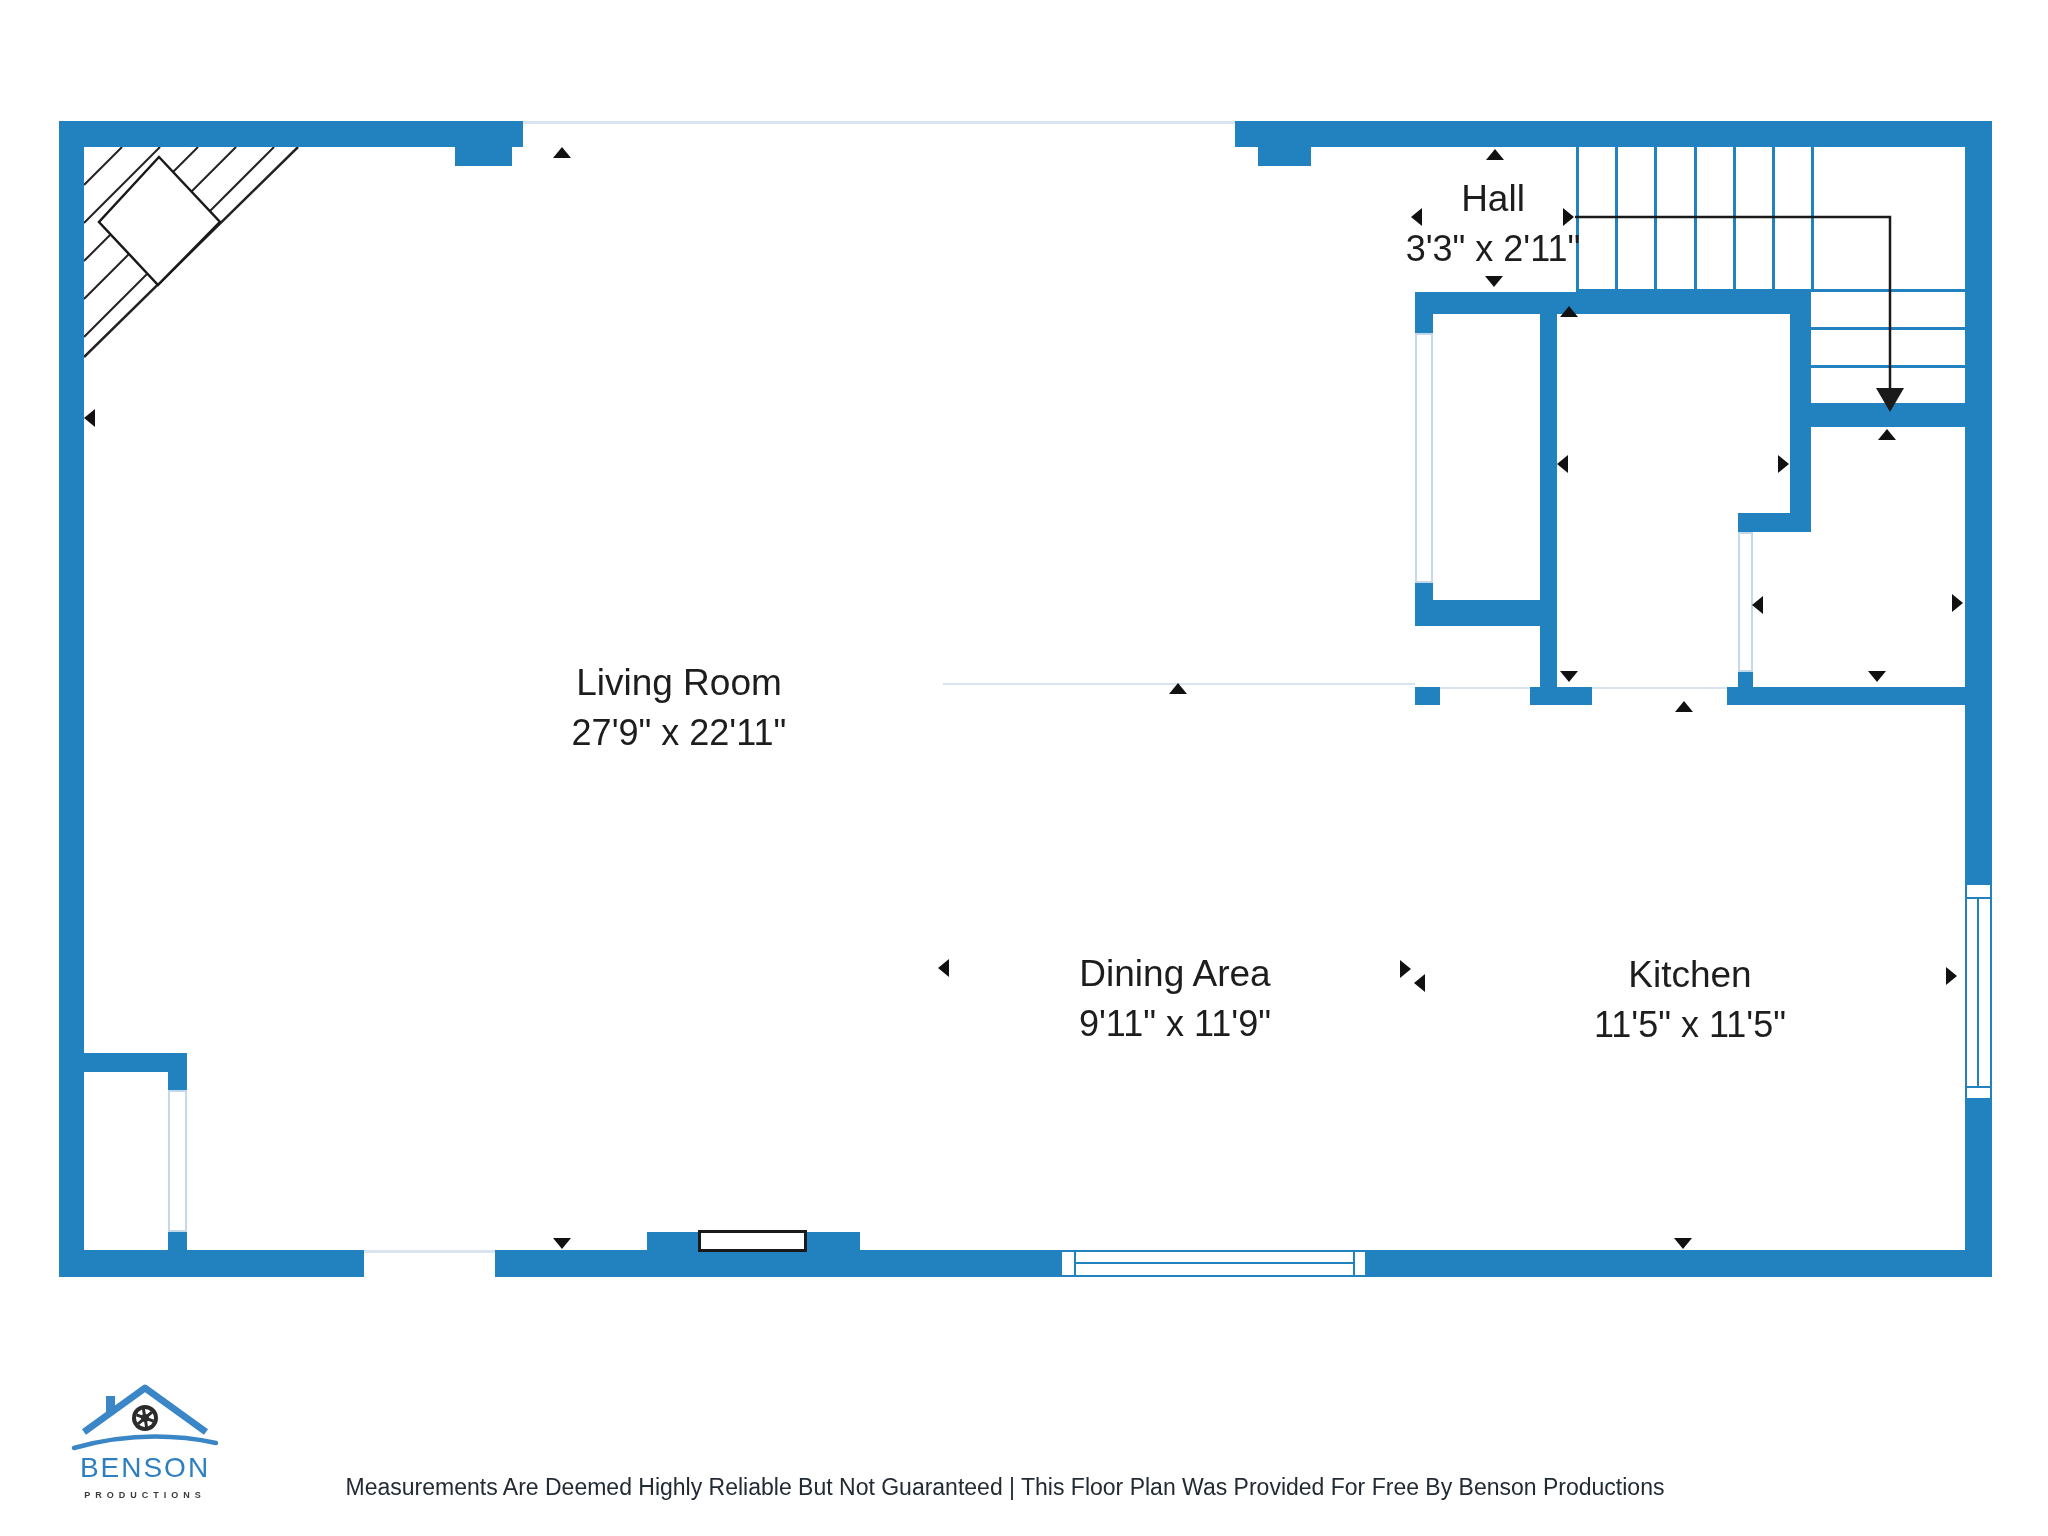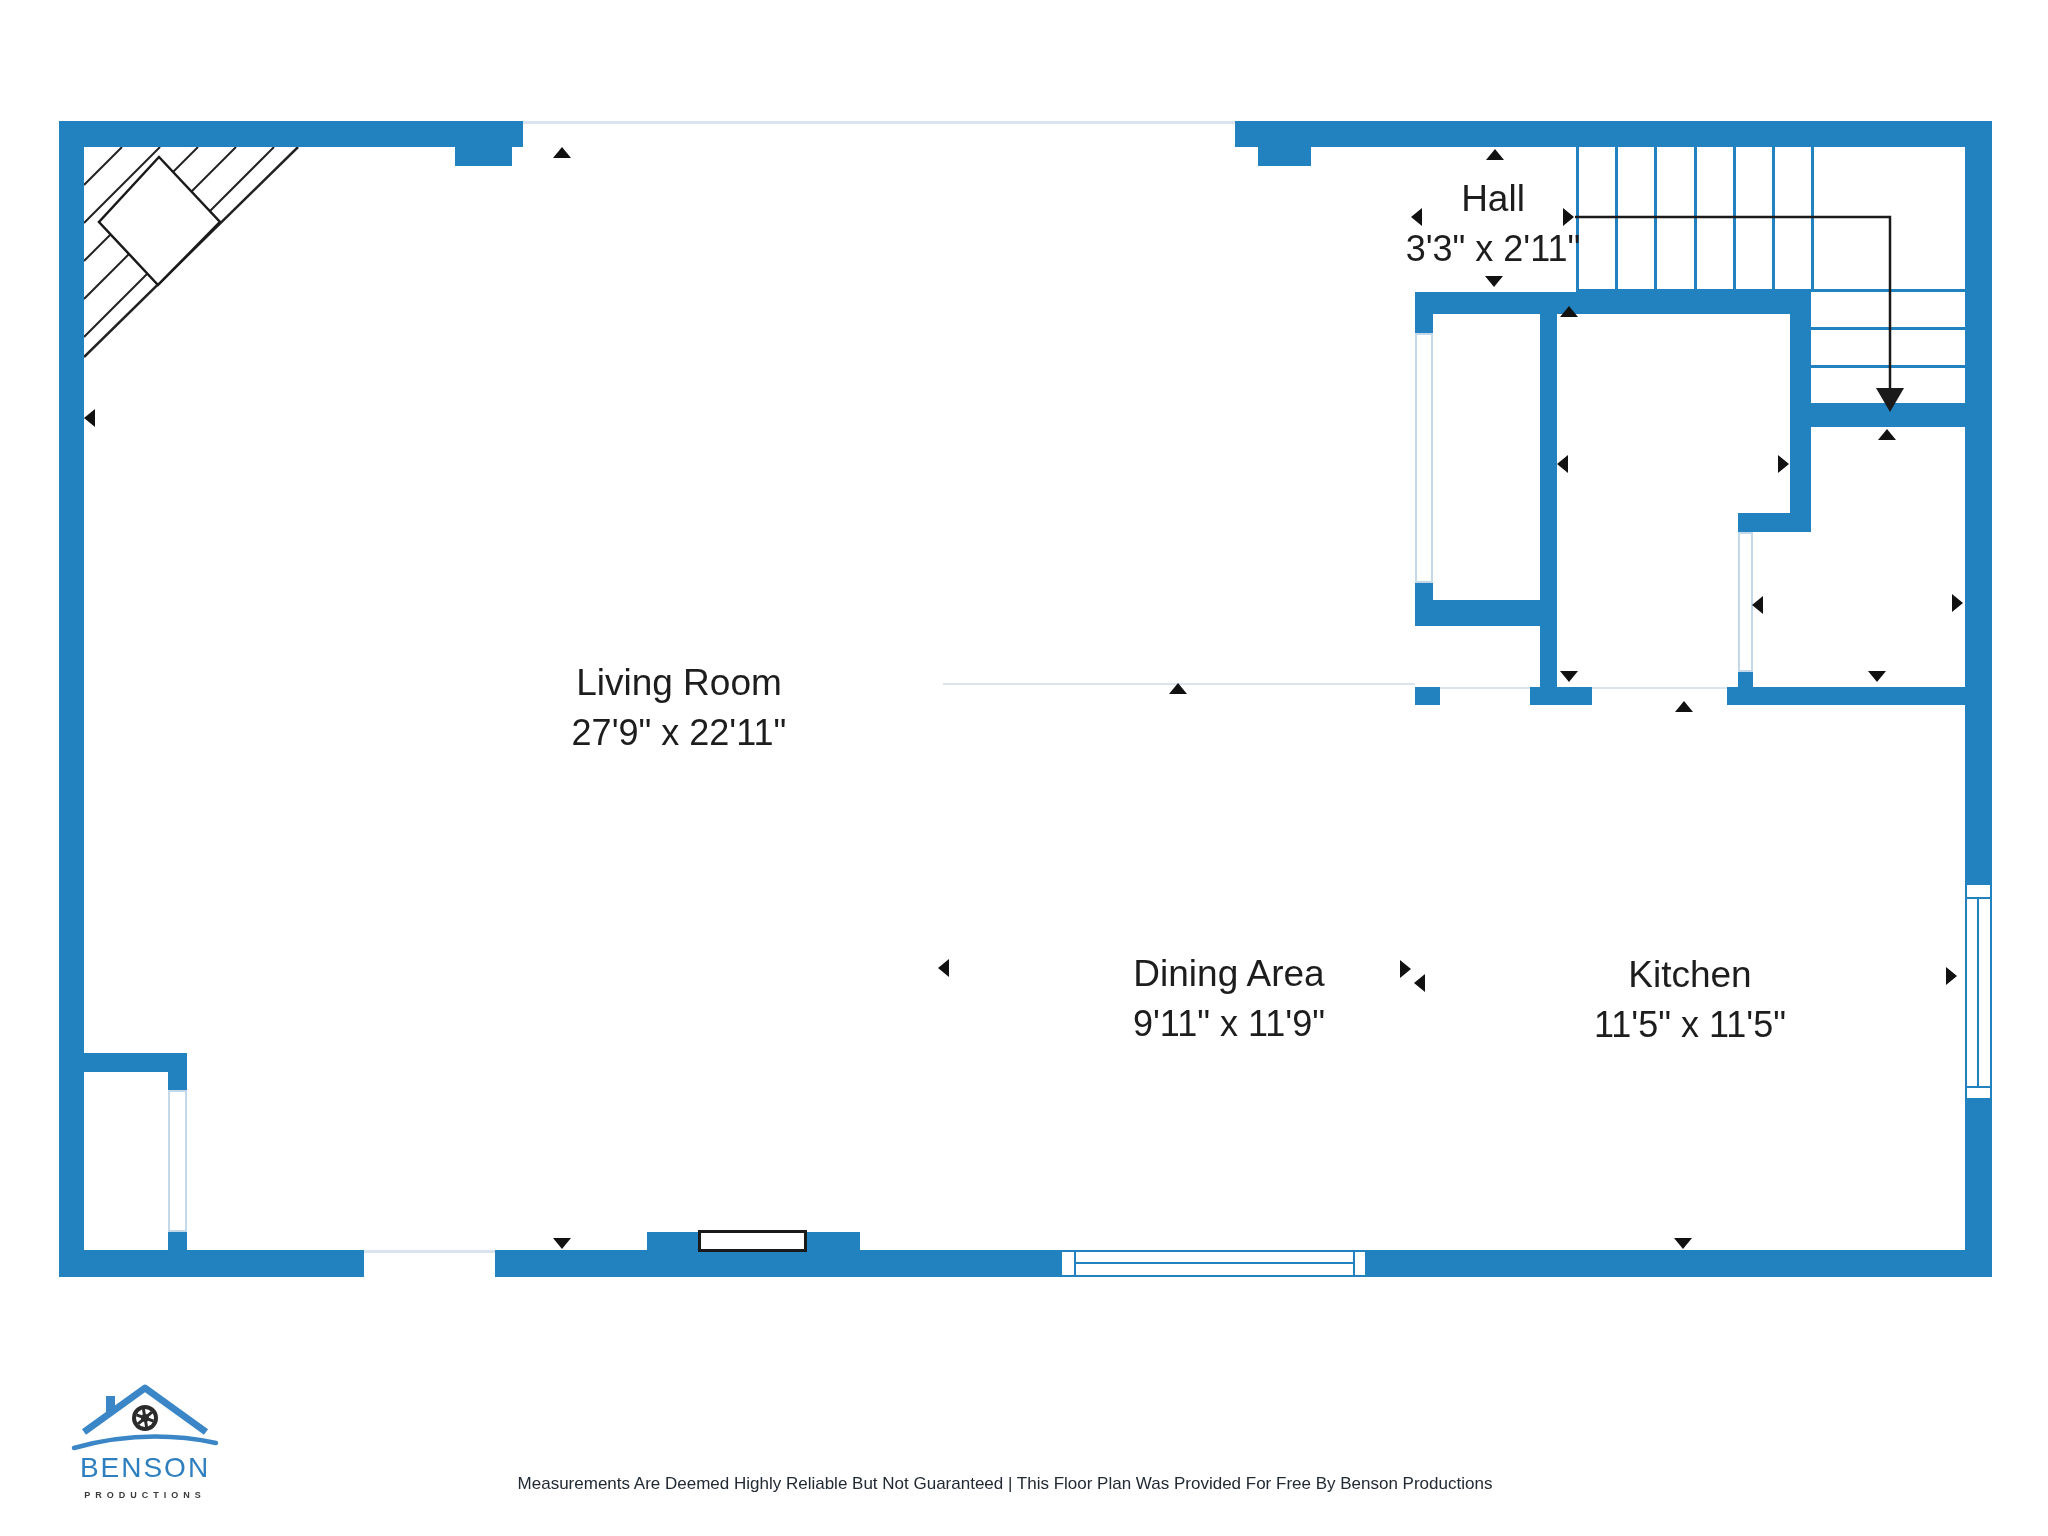--- a/index.html
+++ b/index.html
@@ -20,21 +20,21 @@
   .m-down{border-left:9px solid transparent;border-right:9px solid transparent;border-top:11px solid #111;}
   .m-left{border-top:9px solid transparent;border-bottom:9px solid transparent;border-right:11px solid #111;}
   .m-right{border-top:9px solid transparent;border-bottom:9px solid transparent;border-left:11px solid #111;}
   .window{position:absolute;background:#fff;border:2px solid #2282c0;box-sizing:border-box;}
   .win-line{position:absolute;background:#2282c0;}
   .hearth-box{position:absolute;background:#fff;border:3px solid #1a1a1a;box-sizing:border-box;}
   #logo{position:absolute;left:70px;top:1380px;width:150px;text-align:center;}
   #logo-name{font-size:28px;font-weight:normal;letter-spacing:2px;color:#2d7fc0;margin-top:-2px;}
   #logo-sub{font-size:9px;font-weight:bold;letter-spacing:5px;color:#3a3a3a;margin-top:6px;}
   #disclaimer{position:absolute;left:0;top:1474px;width:2010px;text-align:center;
-              font-size:17px;color:#222a33;}
+              font-size:23px;color:#222a33;}
   svg{display:block;}
 </style>
 </head>
 <body>
 
 <div id="stage">
 
   <div>
 
     <div class="w" style="left:59px;top:121px;width:464px;height:26px;"></div>
@@ -127,21 +127,21 @@
       <line x1="0" y1="380" x2="380" y2="0"></line>
     </g>
     <path d="M214,0 L0,210" stroke="#222" stroke-width="2.5"></path>
     <polygon points="75,10 136,75 74,138 15,75" fill="#ffffff" stroke="#1a1a1a" stroke-width="2.5"></polygon>
   </svg>
 
   <div class="room-label" style="left:679px;top:708px;">
     <div class="room-name">Living Room</div>
     <div class="room-dims">27'9" x 22'11"</div>
   </div>
-  <div class="room-label" style="left:1229px;top:999px;">
+  <div class="room-label" style="left:1175px;top:999px;">
     <div class="room-name">Dining Area</div>
     <div class="room-dims">9'11" x 11'9"</div>
   </div>
   <div class="room-label" style="left:1690px;top:1000px;">
     <div class="room-name">Kitchen</div>
     <div class="room-dims">11'5" x 11'5"</div>
   </div>
   <div class="room-label" style="left:1493px;top:224px;">
     <div class="room-name">Hall</div>
     <div class="room-dims">3'3" x 2'11"</div>

